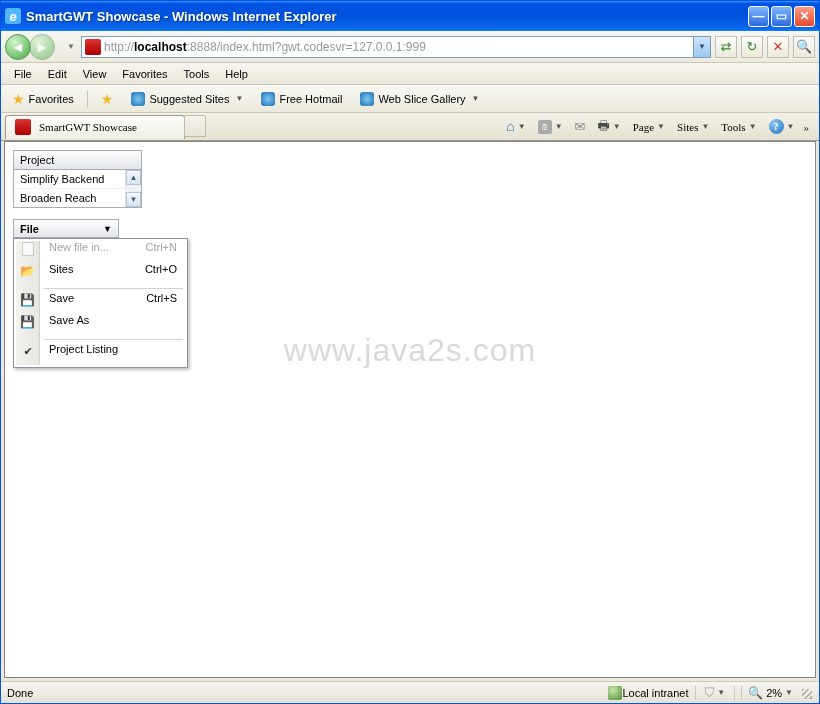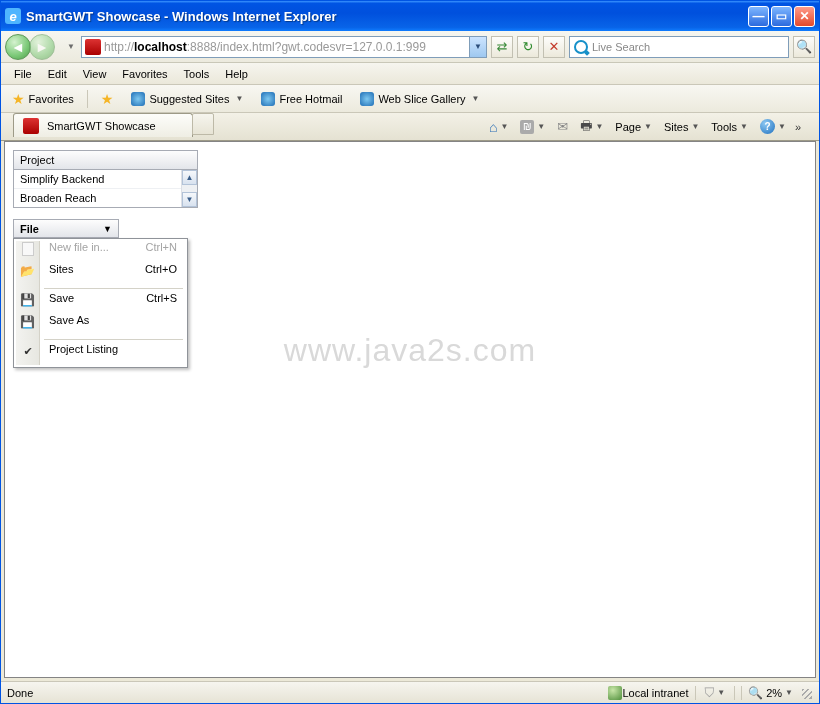--- a/index.html
+++ b/index.html
@@ -172,22 +172,23 @@
   background: radial-gradient(circle,#7ec8f0,#1e6db5);
   border-radius: 3px;
 }
 .fav-dd { font-size: 8px; color: #555; margin-left: 2px; }
 .sep { width: 1px; height: 18px; background: #cac7b8; }
 
 .tabbar {
   height: 28px;
   background: linear-gradient(#f3f1e7, #e5e2d2);
   border-bottom: 1px solid #9d9a87;
-  display: flex; align-items: flex-start;
-  padding: 0 12px;
+  display: flex; align-items: center;
+  padding: 0 4px;
+  font-family: Liberation Serif, serif;
 }
 .tab {
   height: 24px;
   min-width: 180px;
   background: linear-gradient(#fdfdfa, #efeee4);
   border: 1px solid #9d9a87;
   border-bottom: none;
   border-radius: 3px 3px 0 0;
   display: flex; align-items: center;
   padding: 0 6px;
@@ -221,21 +222,21 @@
 .content {
   flex: 1;
   background: white;
   border: 1px solid #848484;
   margin: 0 3px 3px 3px;
   position: relative;
 }
 .project-list {
   position: absolute;
   left: 8px; top: 8px;
-  width: 185px;
+  width: 129px;
   border: 1px solid #a7abb4;
   background: white;
   font-size: 11px;
 }
 .pl-header {
   background: linear-gradient(#fdfdfd, #e3e5ea);
   border-bottom: 1px solid #a7abb4;
   padding: 3px 6px;
 }
 .pl-body { display: flex; }
@@ -368,24 +369,20 @@
     <div class="url-area">
       <div class="url-icon"></div>
       <div class="url-text">
         <span class="gray">http://</span><span class="host">localhost</span><span class="gray">:8888/index.html?gwt.codesvr=127.0.0.1:999</span>
       </div>
       <div class="url-dd">▼</div>
     </div>
     <div class="nav-icon-btn" style="color:#3b8a3b;">⇄</div>
     <div class="nav-icon-btn" style="color:#2e8a2e;">↻</div>
     <div class="nav-icon-btn" style="color:#c43b2d;">✕</div>
-    <div class="search-box">
-      <span class="bing-icon"></span>
-      <span>Live Search</span>
-    </div>
     <div class="search-go">🔍</div>
   </div>
 
   <div class="menubar">
     <div class="menu-item">File</div>
     <div class="menu-item">Edit</div>
     <div class="menu-item">View</div>
     <div class="menu-item">Favorites</div>
     <div class="menu-item">Tools</div>
     <div class="menu-item">Help</div>

